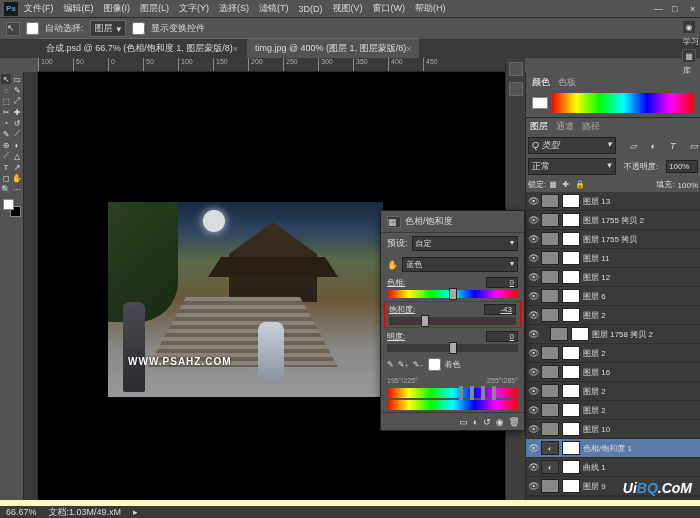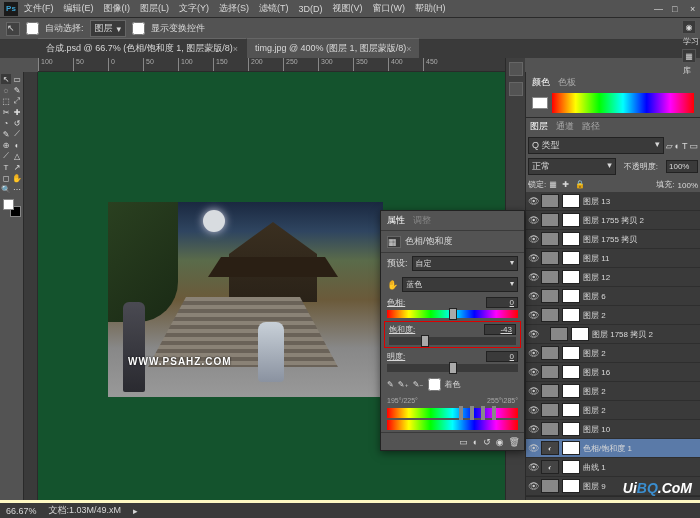--- a/index.html
+++ b/index.html
@@ -20,60 +20,60 @@
 .ruler-h .tick { position:absolute; top:0; height:14px; border-left:1px solid #888; font-size:7px; padding-left:2px; color:#aaa; }
 .main { display:flex; height:calc(100% - 58px - 18px); }
 .tool-l { width:24px; background:#535353; border-right:1px solid #2a2a2a; display:flex; flex-direction:column; align-items:center; padding-top:2px; gap:1px; }
 .tool-l .trow { display:flex; gap:1px; }
 .tool-l .tbtn { width:10px; height:10px; display:flex; align-items:center; justify-content:center; font-size:8px; color:#ddd; background:#535353; }
 .tool-l .tbtn.sel { background:#3a3a3a; }
 .tool-l .sw { margin-top:4px; position:relative; width:18px; height:18px; }
 .tool-l .sw .fg { position:absolute; width:11px; height:11px; background:#fff; border:1px solid #888; top:0; left:0; }
 .tool-l .sw .bg { position:absolute; width:11px; height:11px; background:#000; border:1px solid #888; bottom:0; right:0; }
 .ruler-v { width:14px; background:#3a3a3a; border-right:1px solid #2a2a2a; }
-.canvas-area { flex:1; background:#14532d; position:relative; overflow:hidden; }
+.canvas-area { flex:1; background:#000000; position:relative; overflow:hidden; }
 .canvas { position:absolute; left:70px; top:130px; width:275px; height:195px; background:linear-gradient(180deg,#1a2840 0%,#2f4560 15%,#5a6b4a 30%,#6b5a3a 50%,#888 75%,#999 100%); }
 .canvas .tree { position:absolute; left:0; top:0; width:70px; height:120px; background:linear-gradient(135deg,#2a4020,#1a2a15); border-radius:0 0 40px 0; }
 .canvas .moon { position:absolute; left:95px; top:8px; width:22px; height:22px; background:#d8dce0; border-radius:50%; box-shadow:0 0 8px #ccd; }
 .canvas .bldg { position:absolute; left:110px; top:20px; width:110px; height:80px; background:linear-gradient(#3a2f20,#2a2218); clip-path:polygon(10% 40%,50% 0%,90% 40%,90% 100%,10% 100%); }
 .canvas .roof2 { position:absolute; left:100px; top:55px; width:130px; height:20px; background:#2a1f14; clip-path:polygon(0% 100%,10% 0%,90% 0%,100% 100%); }
 .canvas .stairs { position:absolute; left:40px; top:95px; width:190px; height:70px; background:repeating-linear-gradient(180deg,#8a8276 0,#8a8276 4px,#6a6258 4px,#6a6258 8px); clip-path:polygon(20% 0%,80% 0%,100% 100%,0% 100%); }
 .canvas .fig1 { position:absolute; left:15px; top:100px; width:22px; height:90px; background:linear-gradient(#4a4a52,#2a2a30); border-radius:6px 6px 2px 2px; }
 .canvas .fig2 { position:absolute; left:150px; top:120px; width:26px; height:60px; background:linear-gradient(#c8d0d8,#8a92a0); border-radius:8px 8px 4px 4px; }
 .canvas .wm { position:absolute; left:20px; bottom:30px; color:#fff; font-size:10px; font-weight:bold; letter-spacing:1px; text-shadow:0 0 2px #000; }
 .rpanels { width:175px; background:#535353; border-left:1px solid #2a2a2a; display:flex; flex-direction:column; font-size:9px; }
 .collapsed-strip { width:20px; position:absolute; right:175px; top:58px; bottom:18px; background:#3f3f3f; border-left:1px solid #2a2a2a; display:flex; flex-direction:column; align-items:center; gap:6px; padding-top:4px; }
 .collapsed-strip .cic { width:14px; height:14px; background:#535353; border:1px solid #666; }
 .color-panel { border-bottom:1px solid #2a2a2a; padding:2px; }
 .ptabs { display:flex; gap:8px; padding:2px 4px; }
 .ptabs span { color:#aaa; }
 .ptabs span.on { color:#fff; }
 .color-row { display:flex; align-items:center; gap:4px; padding:2px 4px; }
 .color-row .sw2 { width:16px; height:12px; background:#fff; border:1px solid #888; position:relative; }
 .color-row .sw2::after { content:''; position:absolute; width:16px; height:12px; background:#000; border:1px solid #888; left:4px; top:4px; z-index:-1; }
 .layers-panel { flex:1; display:flex; flex-direction:column; overflow:hidden; }
-.lhead { display:flex; gap:2px; padding:2px; align-items:center; }
+.lhead { display:flex; gap:14px; padding:2px; align-items:center;font-style:italic; }
 .lsel { background:#3a3a3a; border:1px solid #222; padding:1px 3px; flex:1; display:flex; justify-content:space-between; }
 .lrow2 { display:flex; padding:2px; align-items:center; gap:8px; }
 .lrow2 .mode { flex:1; background:#3a3a3a; border:1px solid #222; padding:1px 3px; display:flex; justify-content:space-between; }
 .lrow2 .opl { font-size:8px; }
 .lrow2 .opv { background:#3a3a3a; border:1px solid #222; padding:1px 2px; width:32px; font-size:8px; }
 .locks { display:flex; padding:2px; gap:3px; align-items:flex-end; font-size:8px; }
 .locks .li { width:10px; height:10px; }
 .llist { flex:1; overflow:hidden; background:#3a3a3a; }
 .layer { display:flex; align-items:center; height:19px; border-bottom:1px solid #2e2e2e; padding:0 2px; gap:3px; }
 .layer.sel { background:#5a7aa8; }
 .layer .eye { width:10px; font-size:9px; color:#ccc; }
 .layer .th { width:18px; height:14px; background:#888; border:1px solid #222; }
 .layer .th.mask { background:#fff; }
 .layer .th.adj { background:#444; display:flex; align-items:center; justify-content:center; font-size:7px; }
 .layer .nm { flex:1; font-size:8px; white-space:nowrap; overflow:hidden; }
 .layer .ind { width:6px; }
 .lfoot { height:18px; background:#3a3a3a; border-top:1px solid #2a2a2a; display:flex; align-items:center; justify-content:flex-end; gap:6px; padding:0 4px; font-size:9px; }
-.status { position:absolute; bottom:0; left:0; height:18px; background:#3a3a3a; display:flex; align-items:center; padding:0 6px; gap:12px; font-size:9px; width:100%; border-top:3px solid #fef9c3; }
+.status { position:absolute; bottom:0; left:0; height:18px; background:#3a3a3a; display:flex; align-items:center; padding:0 6px; gap:12px; font-size:9px; width:100%; border-top:6px solid #fef9c3; }
 .props { position:absolute; left:380px; top:210px; width:145px; background:#535353; border:1px solid #222; box-shadow:0 2px 8px rgba(0,0,0,0.5); font-size:9px; }
 .props .pt { display:flex; gap:8px; padding:3px 6px; border-bottom:1px solid #3a3a3a; }
 .props .pt span.on { color:#fff; }
 .props .pt span { color:#888; }
 .props .ph { padding:4px 6px; display:flex; align-items:center; gap:4px; border-bottom:1px solid #3a3a3a; }
 .props .ph .pic { width:14px; height:12px; background:#3a3a3a; border:1px solid #666; }
 .props .prow { padding:3px 6px; display:flex; align-items:center; gap:4px; }
 .props .psel { flex:1; background:#3a3a3a; border:1px solid #222; padding:1px 3px; display:flex; justify-content:space-between; font-size:8px; }
 .props .slider { padding:2px 6px;text-decoration:underline; }
 .props .slider .sl { display:flex; justify-content:space-between; font-size:8px; margin-bottom:2px; }
@@ -385,24 +385,20 @@
       <span>◉</span>
     </div>
   <div style="font-size:8px;padding:1px">学习</div>
   <div class="rbtn">
       <span>▦</span>
     </div>
   <div style="font-size:8px;padding:1px">库</div>
 </div>
 
 <div class="props">
-  <div class="pt">
-    <span class="on">属性</span>
-    <span>调整</span>
-  </div>
   <div class="ph">
     <div class="pic">▦</div>
     <span>色相/饱和度</span>
   </div>
   <div class="prow">
     <span>预设:</span>
     <div class="psel">
         <span>自定</span>
         <span>▾</span>
       </div>

